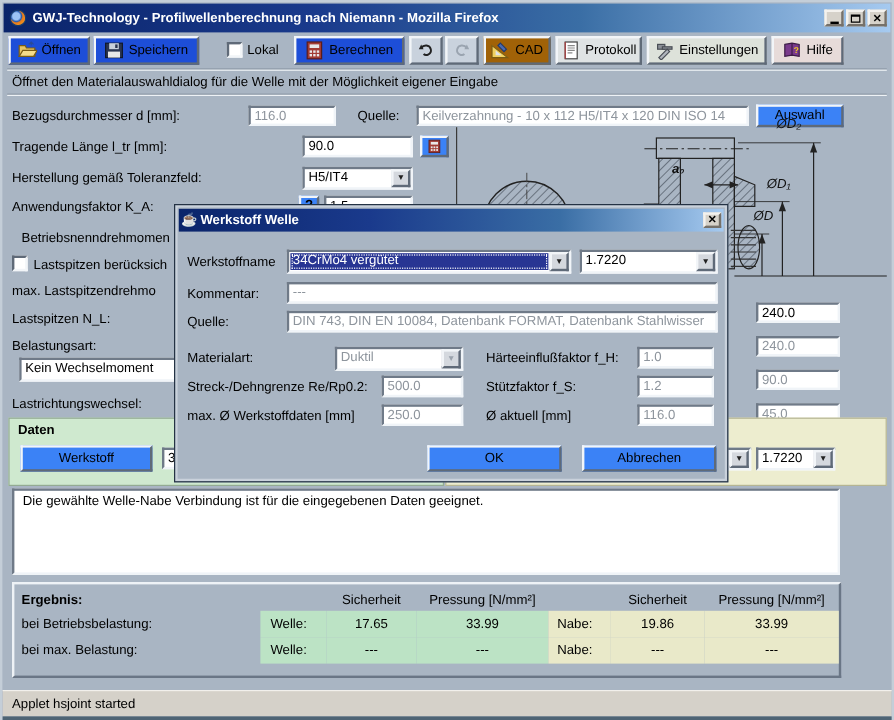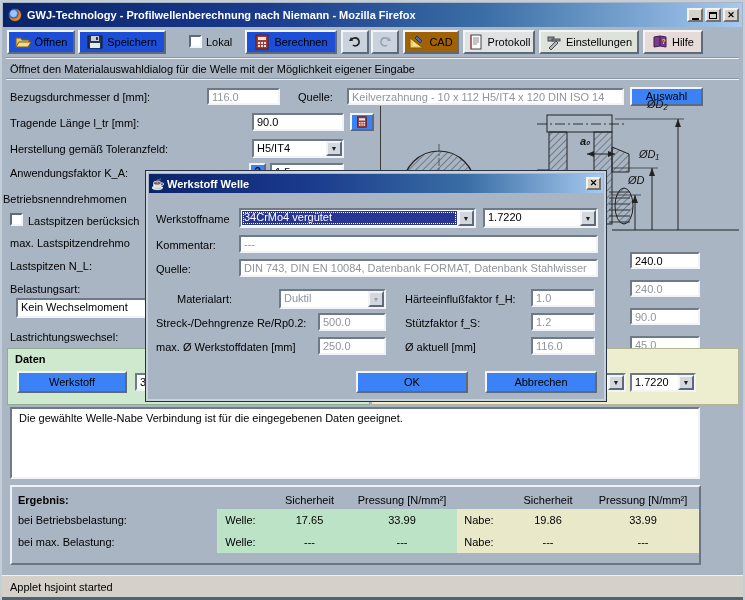--- a/index.html
+++ b/index.html
@@ -229,21 +229,21 @@
   <span class="lbl" style="left:8px;top:141px;">Herstellung gemäß Toleranzfeld:</span>
   <div class="combo" style="left:250px;top:137px;width:92px;height:19px;">
     <span class="txt">H5/IT4</span>
     <span class="arrow">▼</span>
   </div>
 
   <span class="lbl" style="left:8px;top:165px;">Anwendungsfaktor K_A:</span>
   <div class="btn" style="left:247px;top:161px;width:17px;height:17px;line-height:13px;font-weight:bold;">?</div>
   <div class="input" style="left:268px;top:161px;width:74px;height:17px;">1.5</div>
 
-  <span class="lbl" style="left:1px;top:191px;">Betriebsnenndrehmomen</span>
+  <span class="lbl" style="left:16px;top:191px;">Betriebsnenndrehmomen</span>
   <span class="checkbox" style="left:8px;top:211px;"></span>
   <span class="lbl" style="left:26px;top:213px;">Lastspitzen berücksich</span>
   <span class="lbl" style="left:8px;top:235px;">max. Lastspitzendrehmo</span>
   <span class="lbl" style="left:8px;top:258px;">Lastspitzen N_L:</span>
   <span class="lbl" style="left:8px;top:281px;">Belastungsart:</span>
   <div class="combo" style="left:14px;top:296px;width:200px;height:20px;">
     <span class="txt">Kein Wechselmoment</span>
     <span class="arrow">▼</span>
   </div>
   <span class="lbl" style="left:8px;top:329px;">Lastrichtungswechsel:</span>
@@ -293,21 +293,21 @@
     <line x1="265" y1="76" x2="265" y2="138" stroke="#222"></line>
     <polygon points="265,76 262,84 268,84" fill="#222"></polygon>
     <line x1="225" y1="76" x2="271" y2="76" stroke="#222" stroke-width="0.7"></line>
     <line x1="291" y1="27" x2="291" y2="138" stroke="#222"></line>
     <polygon points="291,27 288,35 294,35" fill="#222"></polygon>
     <line x1="228" y1="27" x2="297" y2="27" stroke="#222" stroke-width="0.7"></line>
   </svg>
   <span class="dim-lbl" style="left:645px;top:96px;">ØD₂</span>
   <span class="dim-lbl" style="left:637px;top:146px;">ØD₁</span>
   <span class="dim-lbl" style="left:626px;top:172px;">ØD</span>
-  <span class="dim-lbl" style="left:578px;top:133px;font-weight:bold;">a₀</span>
+  <span class="dim-lbl" style="left:558px;top:133px;font-weight:bold;">a₀</span>
 
   <div class="panel-welle">
     <span class="lbl" style="left:7px;top:4px;font-weight:bold;">Daten</span>
     <div class="btn" style="left:9px;top:22px;width:110px;height:22px;line-height:18px;">Werkstoff</div>
     <div class="input" style="left:127px;top:24px;width:180px;height:18px;">34CrMo4 vergütet</div>
   </div>
 
   <div class="panel-nabe">
     <div class="combo" style="left:110px;top:24px;width:144px;height:19px;">
       <span class="txt"></span>
@@ -370,21 +370,21 @@
       <span class="txt">1.7220</span>
       <span class="arrow">▼</span>
     </div>
 
     <span class="lbl" style="left:10px;top:68px;">Kommentar:</span>
     <div class="input dis" style="left:93px;top:64px;width:359px;height:18px;">---</div>
 
     <span class="lbl" style="left:10px;top:92px;">Quelle:</span>
     <div class="input dis" style="left:93px;top:88px;width:359px;height:18px;">DIN 743, DIN EN 10084, Datenbank FORMAT, Datenbank Stahlwisser</div>
 
-    <span class="lbl" style="left:10px;top:122px;margin-left:21px;">Materialart:</span>
+    <span class="lbl" style="left:10px;top:122px;">Materialart:</span>
     <div class="combo dis" style="left:133px;top:118px;width:107px;height:20px;">
       <span class="txt">Duktil</span>
       <span class="arrow">▼</span>
     </div>
     <span class="lbl" style="left:259px;top:122px;">Härteeinflußfaktor f_H:</span>
     <div class="input dis" style="left:385px;top:118px;width:64px;height:18px;">1.0</div>
 
     <span class="lbl" style="left:10px;top:146px;">Streck-/Dehngrenze Re/Rp0.2:</span>
     <div class="input dis" style="left:172px;top:142px;width:68px;height:18px;">500.0</div>
     <span class="lbl" style="left:259px;top:146px;">Stützfaktor f_S:</span>

